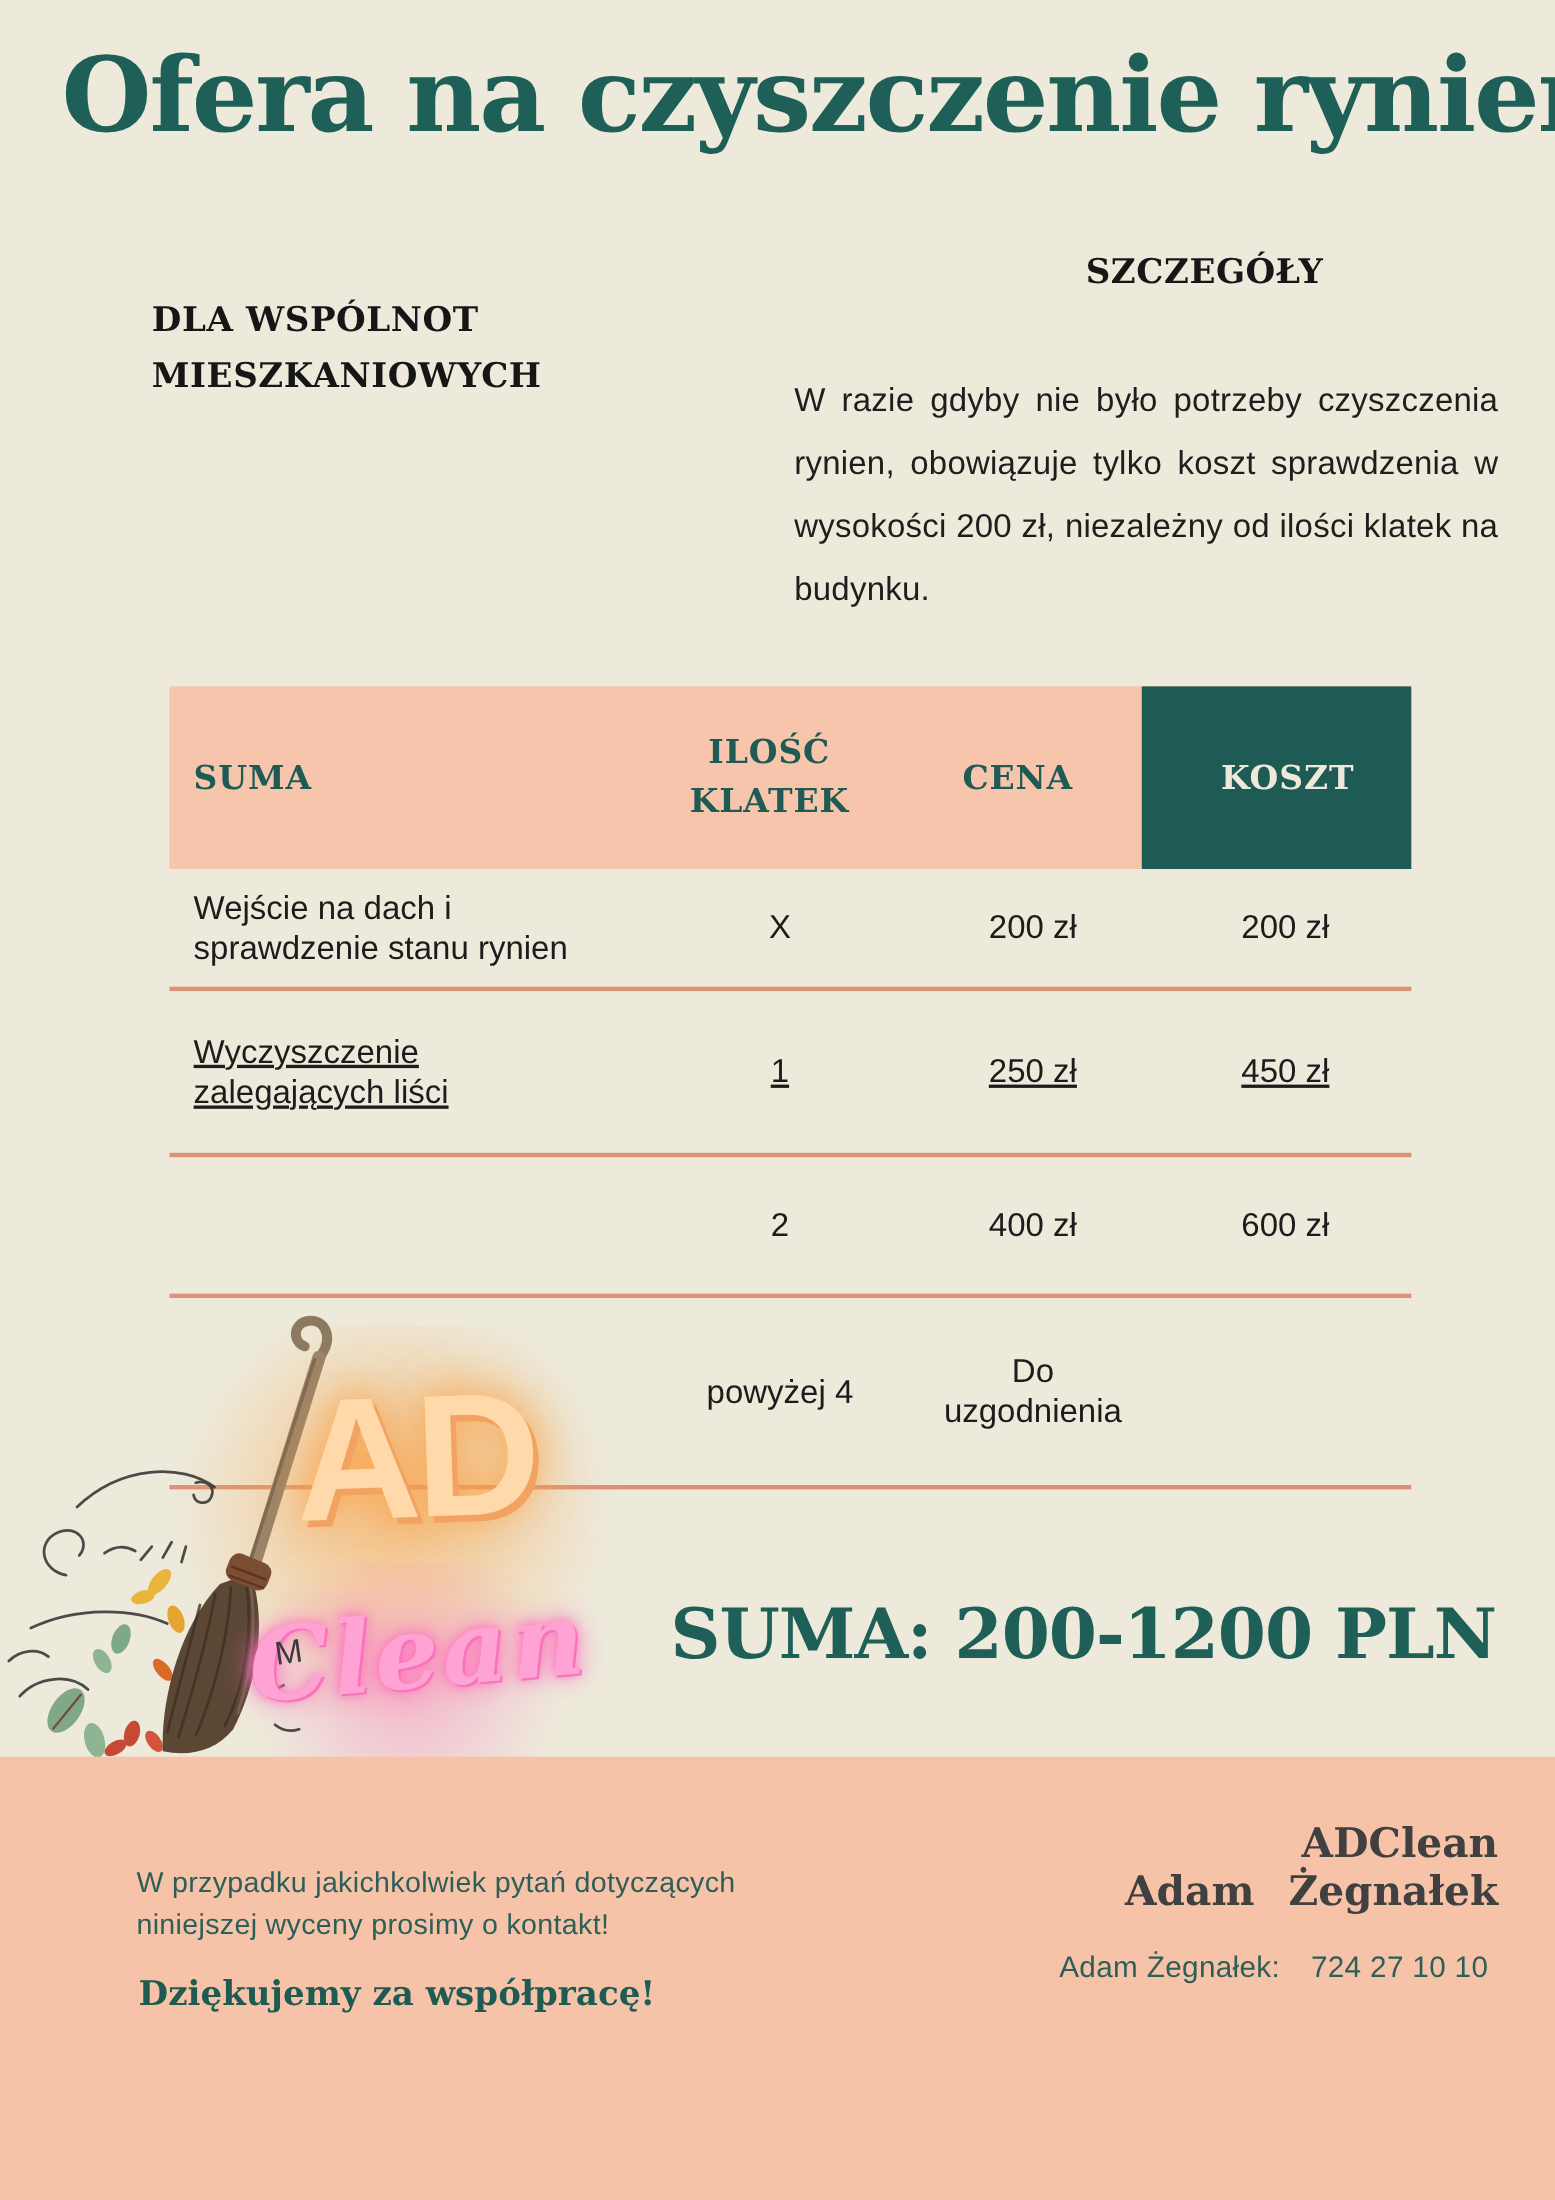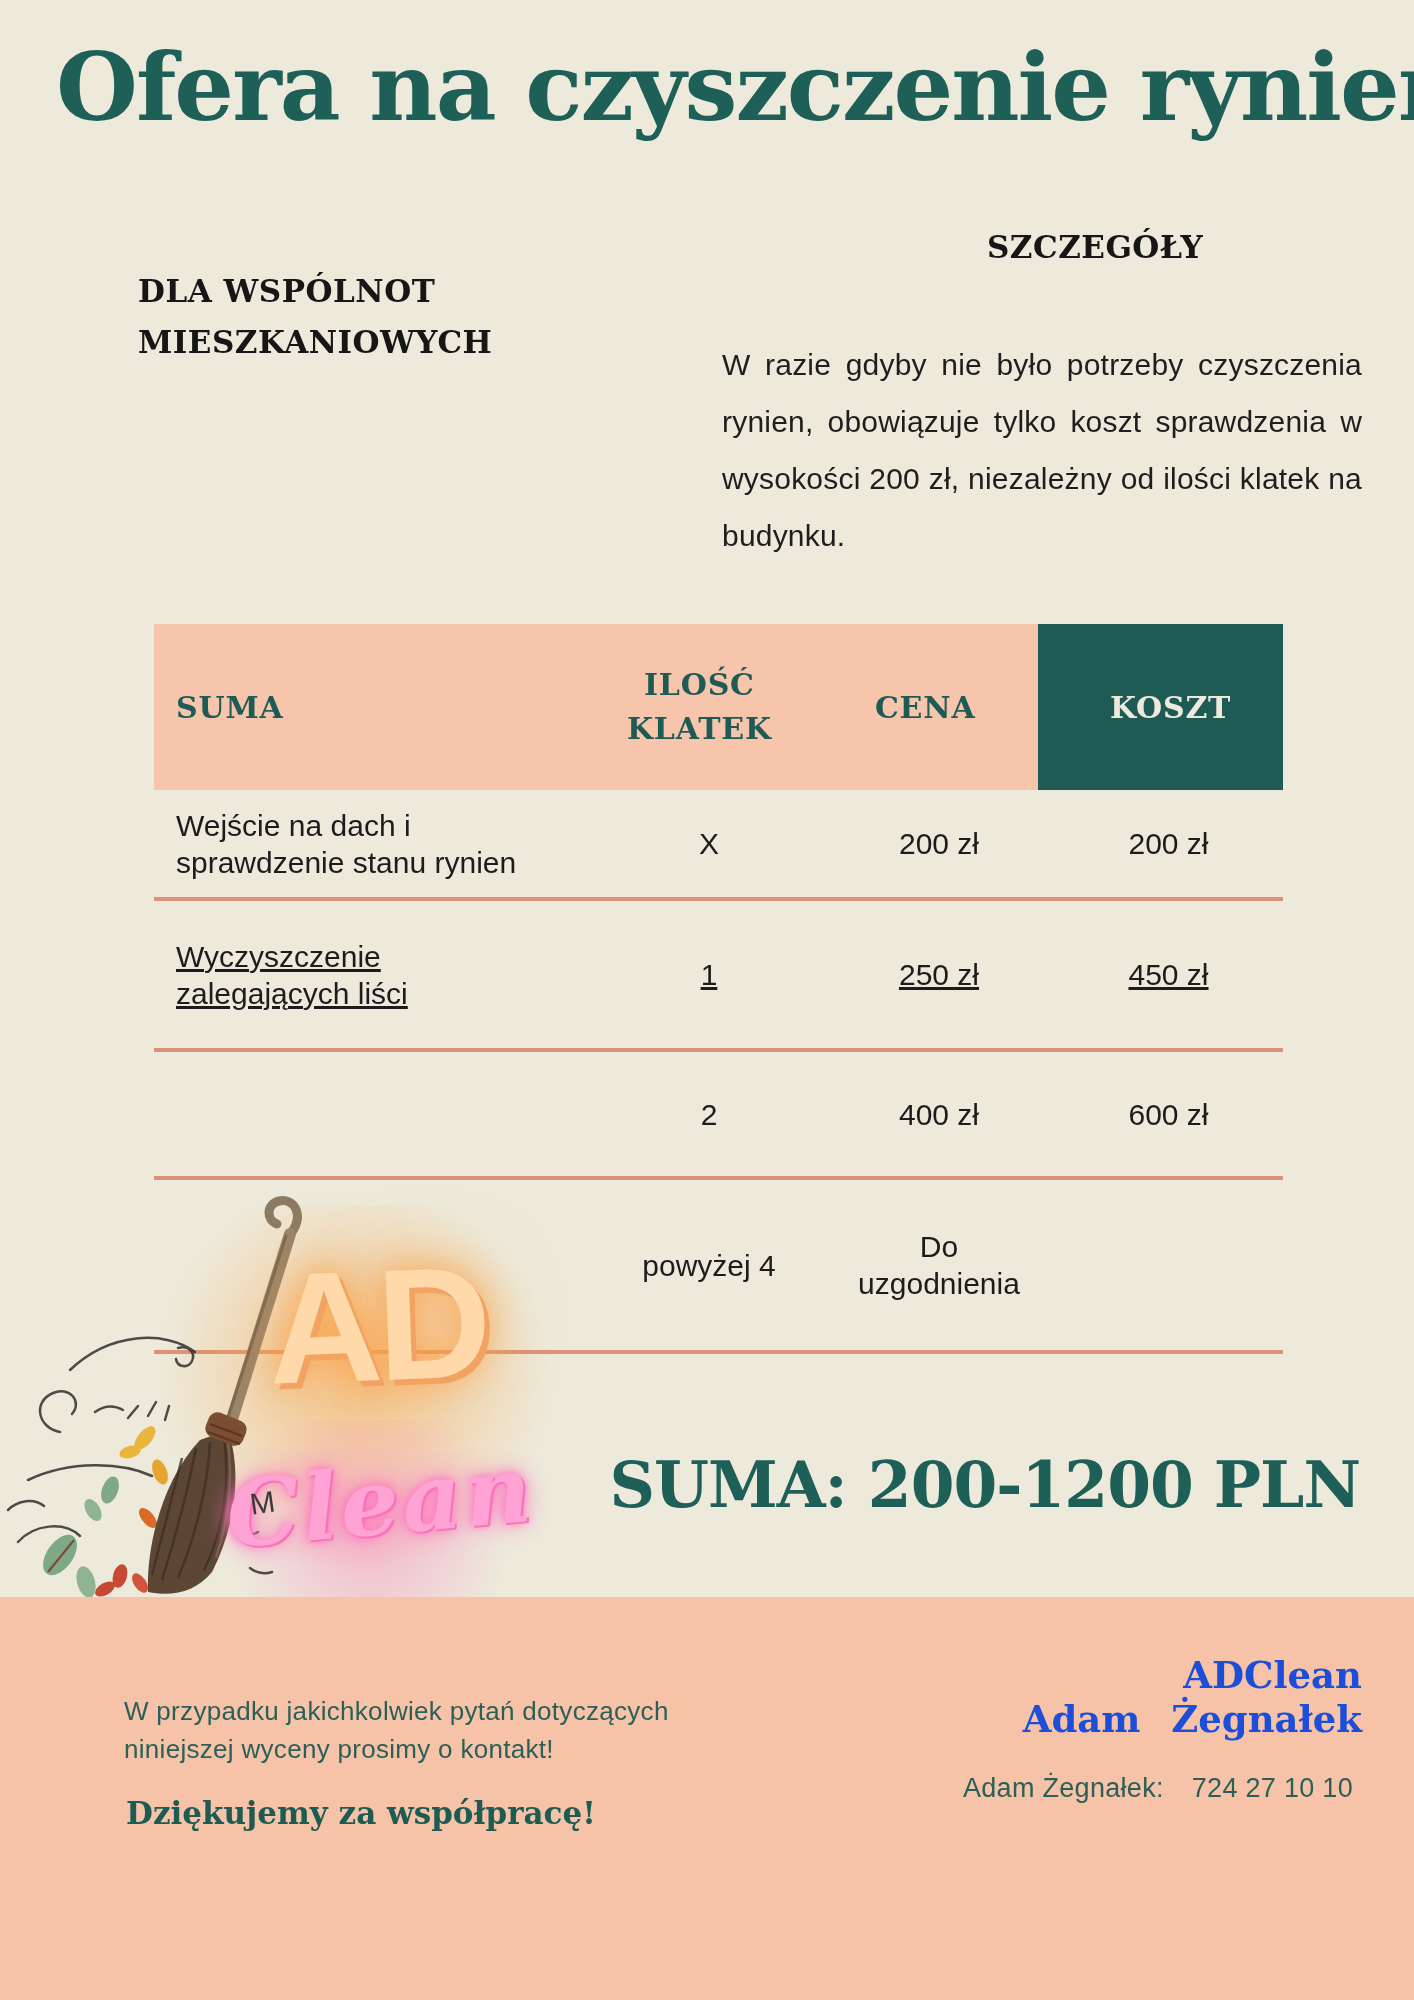--- a/index.html
+++ b/index.html
@@ -100,21 +100,21 @@
     font-size:26px; line-height:38px; color:#2C5F57; letter-spacing:.3px;
   }
   .footer-thanks{
     position:absolute; left:126px; top:198px;
     font-family:"DejaVu Serif", serif; font-weight:700;
     font-size:31px; color:#1E5B52;
   }
   .footer-brand{
     position:absolute; right:52px; top:56px; width:480px; text-align:right;
     font-family:"DejaVu Serif", serif; font-weight:700;
-    font-size:37px; line-height:44px; color:#1d4ed8;
+    font-size:37px; line-height:44px; color:#404040;
   }
   .footer-owner{word-spacing:18px;}
   .footer-phone{
     position:absolute; right:61px; top:176px;
     font-size:27px; color:#2B5F57; letter-spacing:.3px;
   }
   .footer-phone .num{margin-left:28px;}
 </style>
 </head>
 <body>

